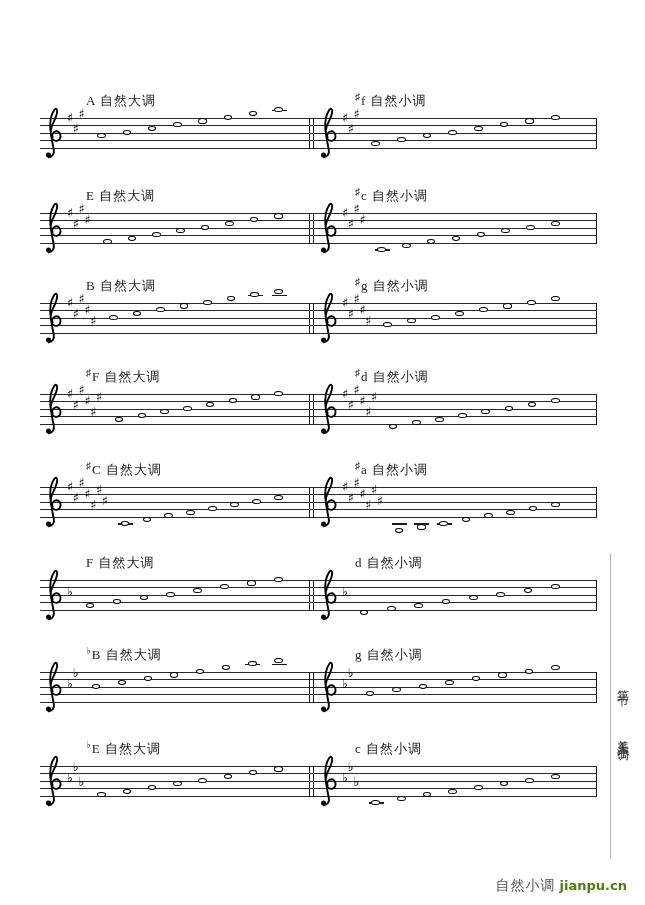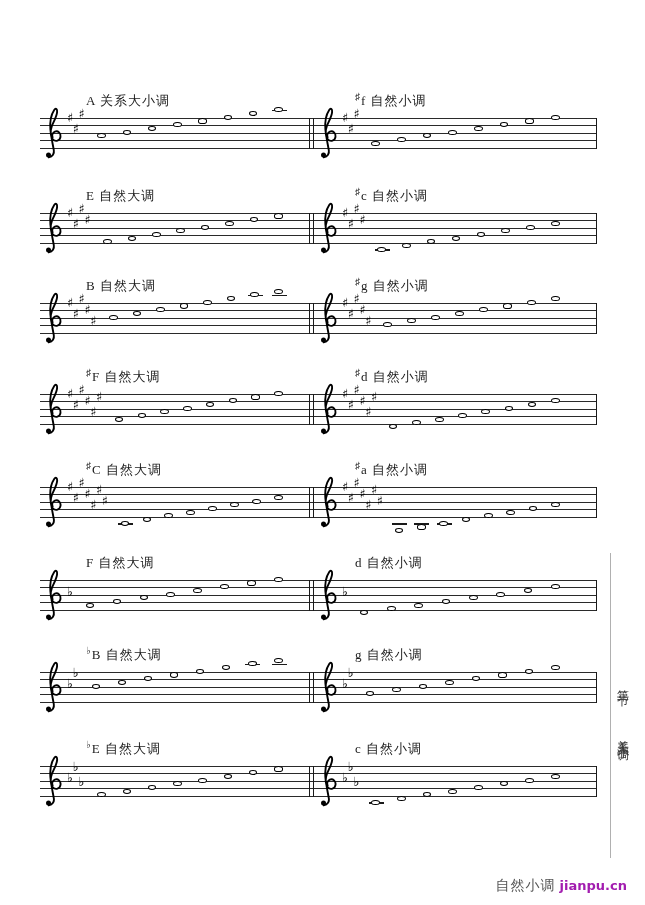--- a/index.html
+++ b/index.html
@@ -15,37 +15,37 @@
   .note{position:absolute;width:6.6px;height:3.2px;border:1.7px solid #000;border-radius:50%;
         background:#fff;}
   .ledger{position:absolute;width:15px;height:1.1px;background:#1a1a1a;}
   .clef{position:absolute;}
   .side-rule{position:absolute;left:610px;top:553px;width:1px;height:305px;background:#b0b0b0;}
   .side-text{position:absolute;left:614px;top:680px;writing-mode:vertical-rl;text-orientation:upright;
              font-size:12px;letter-spacing:2.5px;color:#3a3a3a;}
   .side-text .gap{display:inline-block;height:9px;}
   .footer{position:absolute;right:18px;top:876px;white-space:nowrap;}
   .footer .cjk{font-size:14px;color:#555555;letter-spacing:1px;}
-  .footer .url{font-size:13px;font-weight:bold;color:#a21caf;font-family:"DejaVu Sans",sans-serif;}
+  .footer .url{font-size:13px;font-weight:bold;color:#4d7c0f;font-family:"DejaVu Sans",sans-serif;}
 </style>
 </head>
 <body>
 
 <div class="page">
   <div id="rows">
       <div class="row" style="top: 78px;">
         <div class="staffline" style="top: 40px;"></div>
         <div class="staffline" style="top: 47.4px;"></div>
         <div class="staffline" style="top: 54.8px;"></div>
         <div class="staffline" style="top: 62.2px;"></div>
         <div class="staffline" style="top: 69.6px;"></div>
         <div class="barline" style="left: 308.5px; top: 40px; height: 30.6px;"></div>
         <div class="barline" style="left: 312.5px; top: 40px; height: 30.6px;"></div>
         <div class="barline" style="left: 595.8px; top: 40px; height: 30.6px;"></div>
-        <div class="klabel" style="left: 86px; top: 14px;">A 关系大小调</div>
+        <div class="klabel" style="left: 86px; top: 14px;">A 自然大调</div>
         <svg viewBox="0 0 20 56" width="20" height="56" class="clef" style="left: 42px; top: 27px;">
           <circle cx="6.5" cy="50" r="2.5"></circle>
           <path d="M 6.7,52.3 C 10.8,51.8 12.4,48.6 11.8,45.2 C 10.6,38.2 9.0,31.2 8.4,24.5 C 7.8,17.5 9.2,9.5 12.2,5.0 C 13.9,2.6 15.4,4.0 15.1,7.2 C 14.7,11.8 11.6,16.6 9.9,21.0 C 8.1,25.8 8.2,31.6 10.9,34.4 C 13.6,37.2 17.9,35.8 18.5,31.9 C 19.1,28.1 15.9,25.4 12.9,26.6 C 10.6,27.5 9.6,30.1 10.6,32.4" fill="none" stroke="#000" stroke-width="1.9" stroke-linecap="round"></path>
         </svg>
         <span class="sigacc" style="left: 67px; top: 33.5px;">♯</span>
         <span class="sigacc" style="left: 72.8px; top: 44.6px;">♯</span>
         <span class="sigacc" style="left: 78.6px; top: 29.8px;">♯</span>
         <div class="note" style="left: 97.4px; top: 55.2px;"></div>
         <div class="note" style="left: 122.629px; top: 51.5px;"></div>
         <div class="note" style="left: 147.857px; top: 47.8px;"></div>

